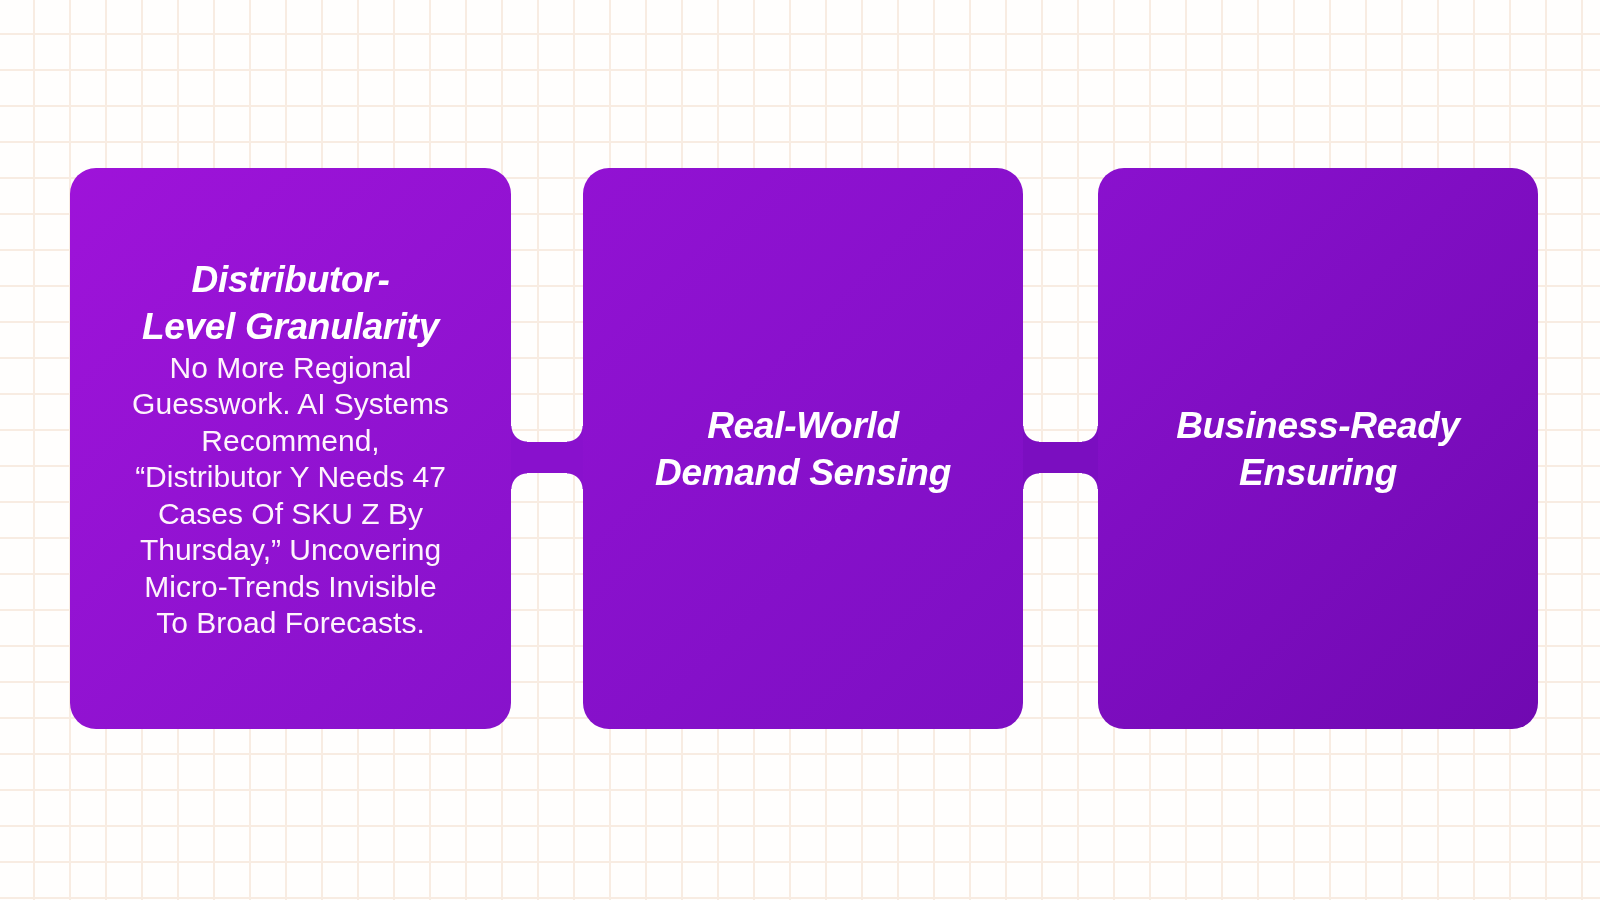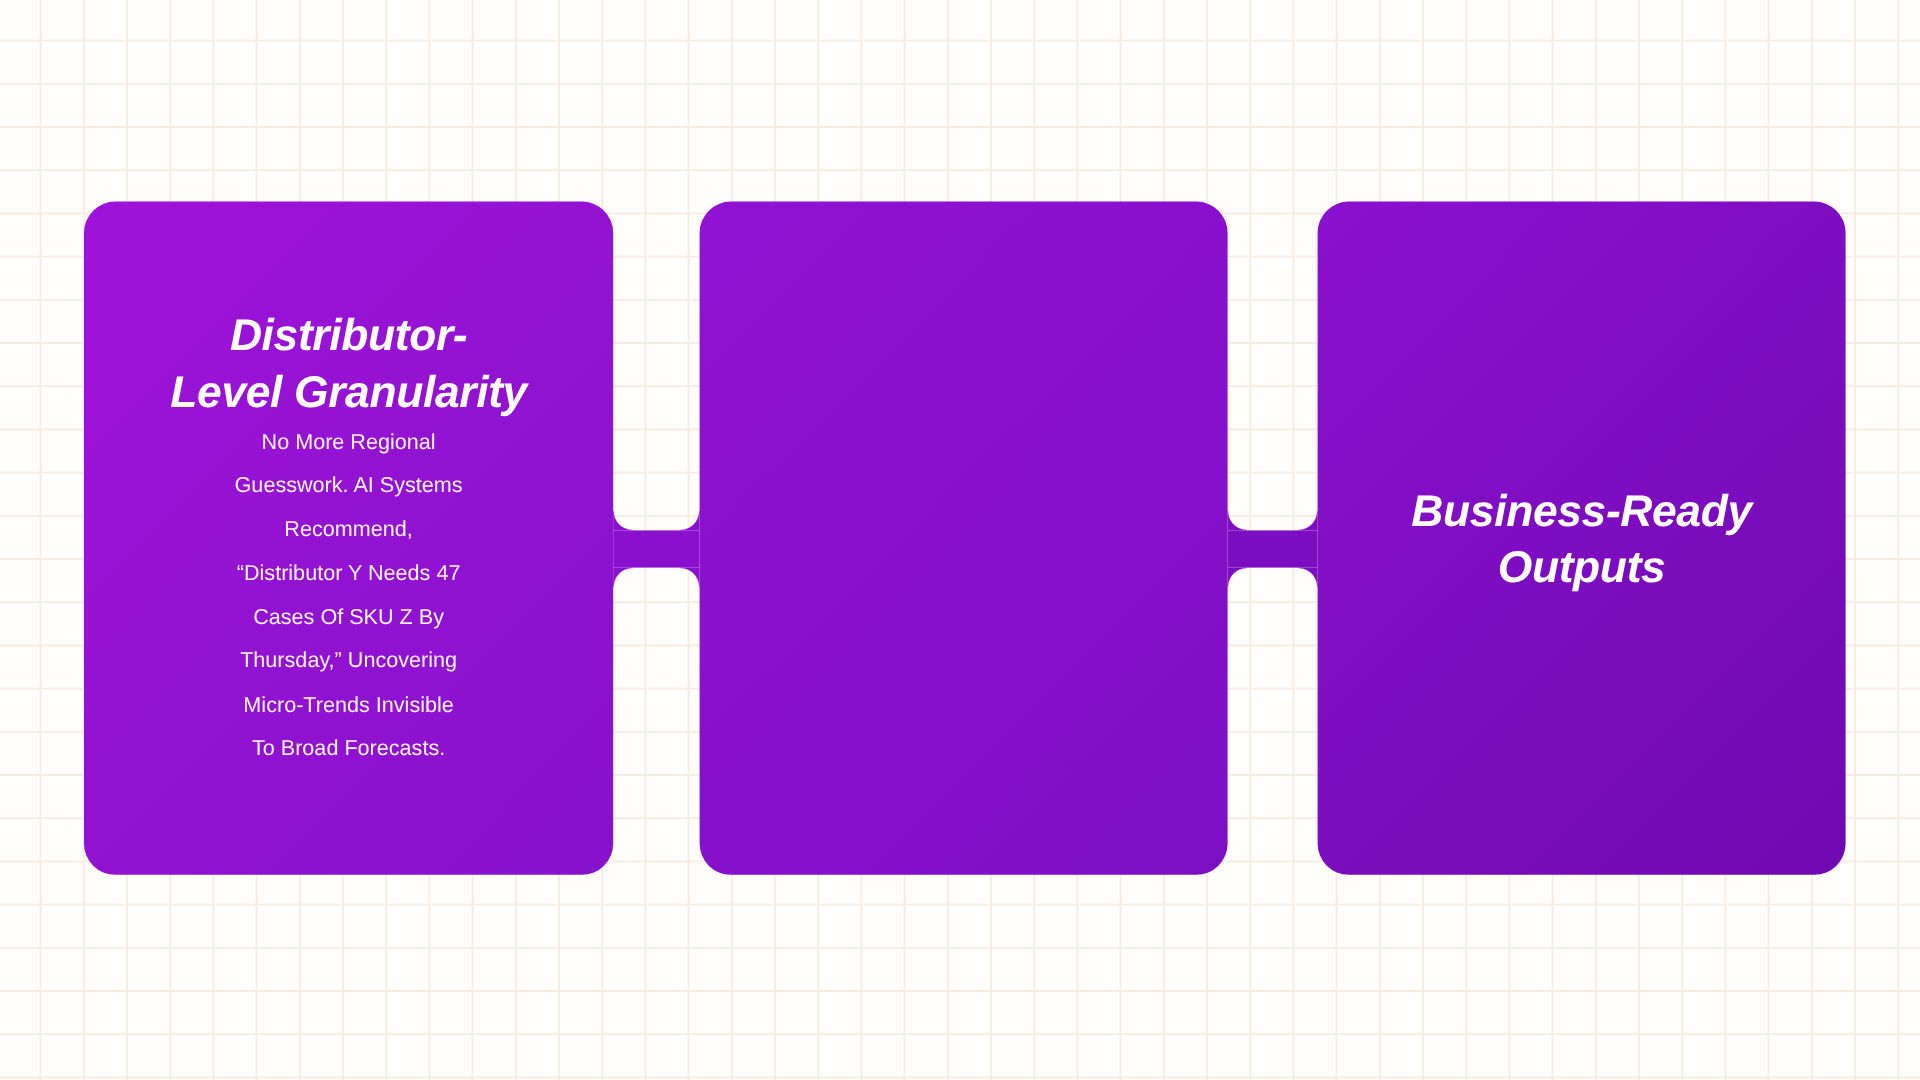--- a/index.html
+++ b/index.html
@@ -46,21 +46,21 @@
     font-weight: 700;
     font-size: 37px;
     line-height: 47px;
     letter-spacing: -0.3px;
     color: #ffffff;
     white-space: pre;
   }
   .card-body {
     margin: 0;
     font-weight: 400;
-    font-size: 18px;
+    font-size: 30px;
     line-height: 36.5px;
     color: #fef4fc;
     white-space: pre;
   }
 
   .connector {
     position: absolute;
     top: 442px;
     height: 31px;
     background: var(--cc);
@@ -97,27 +97,29 @@
   </section>
 
   <div class="connector connector-1">
     <span class="fillet fillet-tl"></span>
     <span class="fillet fillet-tr"></span>
     <span class="fillet fillet-bl"></span>
     <span class="fillet fillet-br"></span>
   </div>
 
   <section class="card card-2">
+    <h2 class="card-title">Real-World
+Demand Sensing</h2>
   </section>
 
   <div class="connector connector-2">
     <span class="fillet fillet-tl"></span>
     <span class="fillet fillet-tr"></span>
     <span class="fillet fillet-bl"></span>
     <span class="fillet fillet-br"></span>
   </div>
 
   <section class="card card-3">
     <h2 class="card-title">Business-Ready
-Outputs</h2>
+Ensuring</h2>
   </section>
 
 </div>
 
 </body></html>

